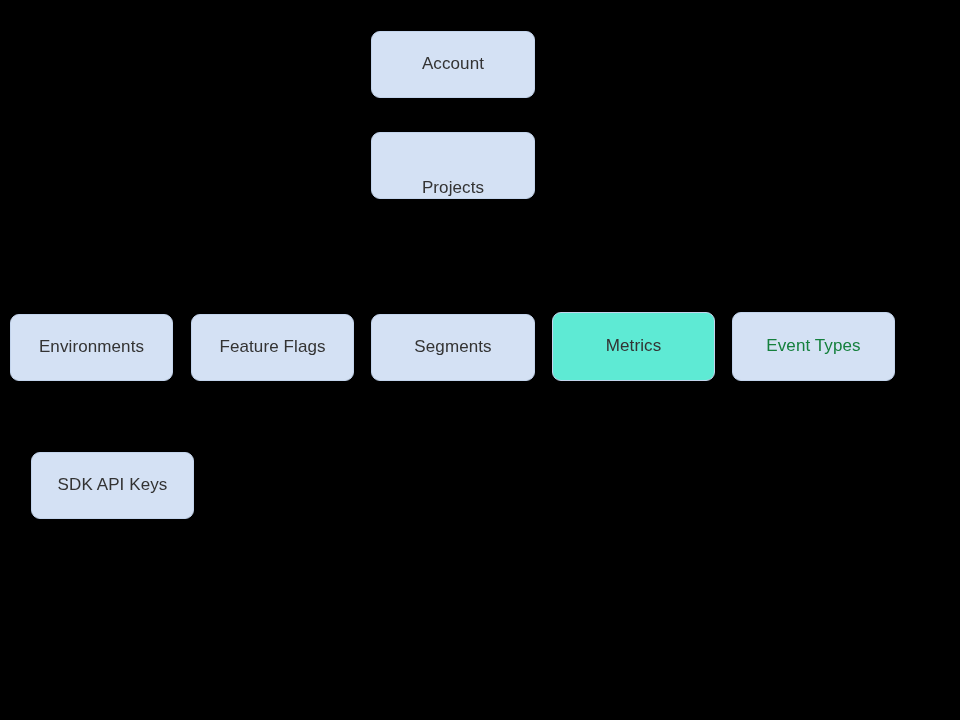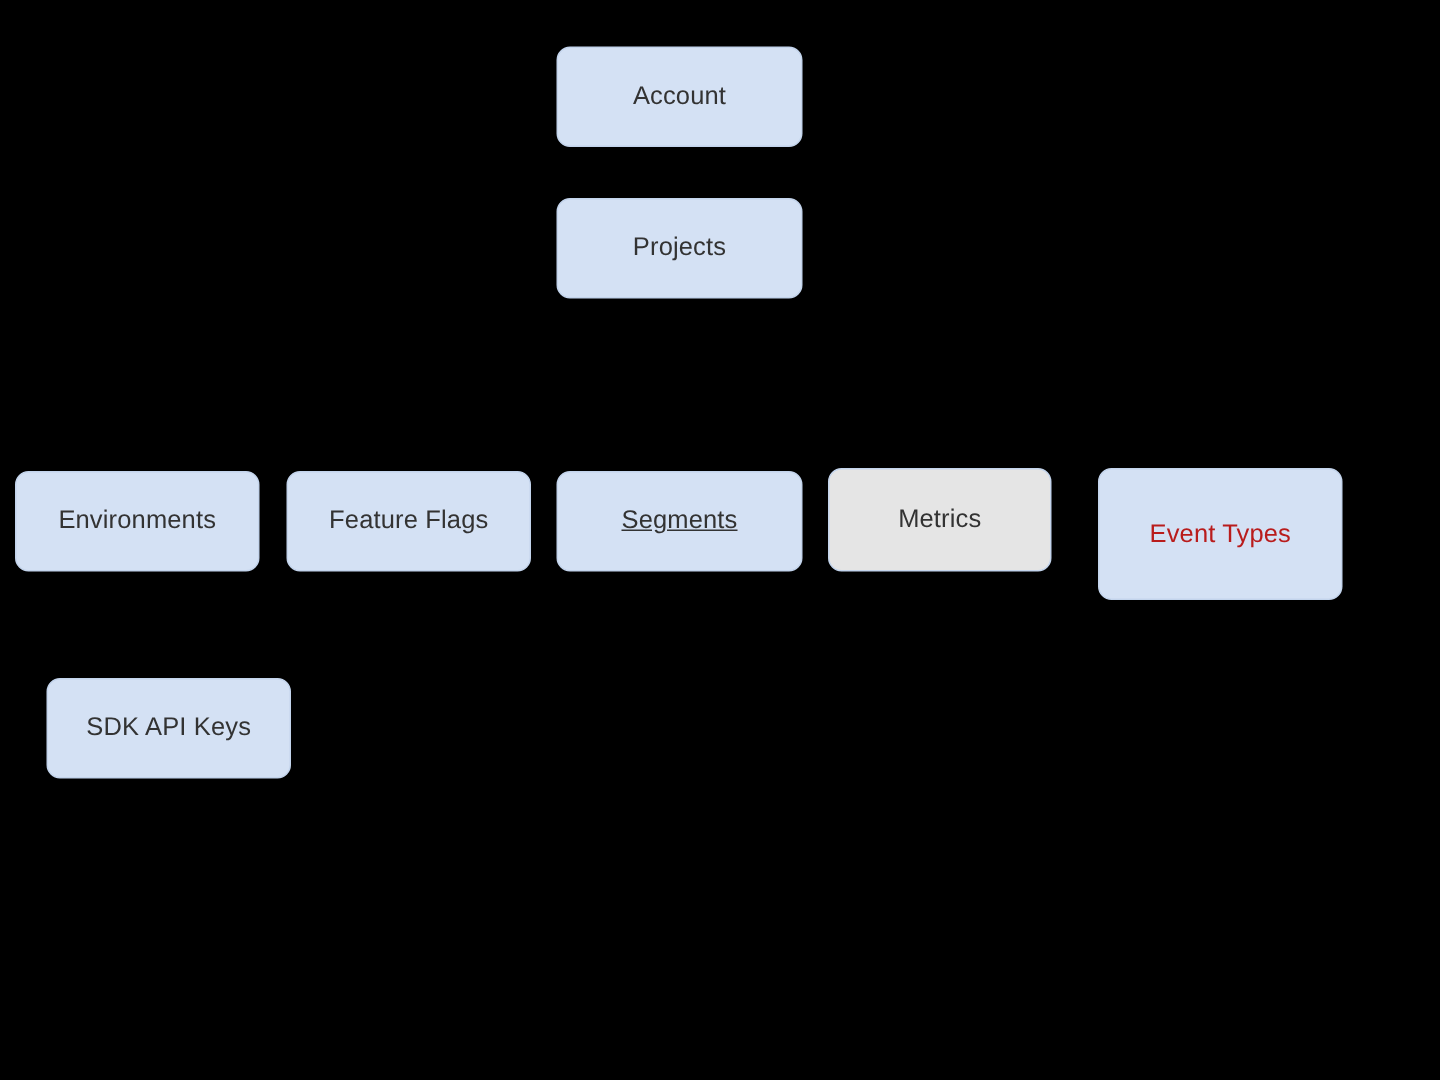--- a/index.html
+++ b/index.html
@@ -57,35 +57,35 @@
       <path d="M453 199 L453 256.5 L272.5 256.5 L272.5 314" fill="none" stroke="#000000" stroke-width="1"></path>
       <path d="M453 199 L453 256.5 L453 256.5 L453 314" fill="none" stroke="#000000" stroke-width="1"></path>
       <path d="M453 199 L453 255.5 L633.5 255.5 L633.5 312" fill="none" stroke="#000000" stroke-width="1"></path>
       <path d="M453 199 L453 255.5 L813.5 255.5 L813.5 312" fill="none" stroke="#000000" stroke-width="1"></path>
       <path d="M91.5 381 L91.5 416.5 L91.5 416.5 L91.5 452" fill="none" stroke="#000000" stroke-width="1"></path>
     </svg>
   <div id="node-layer">
       <div class="node" style="left: 371px; top: 31px; width: 164px; height: 67px; background: rgb(212, 225, 244); border-color: rgb(195, 212, 236); color: rgb(51, 51, 51);">
         <span class="node-label">Account</span>
       </div>
-      <div class="node" style="left: 371px; top: 132px; width: 164px; height: 67px; background: rgb(212, 225, 244); border-color: rgb(195, 212, 236); color: rgb(51, 51, 51);">
+      <div class="node" style="left: 371px; top: 132px; width: 164px; height: 67px; background: rgb(212, 225, 244); border-color: rgb(195, 212, 236); color: rgb(51, 51, 51); align-items: flex-end;">
         <span class="node-label">Projects</span>
       </div>
       <div class="node" style="left: 10px; top: 314px; width: 163px; height: 67px; background: rgb(212, 225, 244); border-color: rgb(195, 212, 236); color: rgb(51, 51, 51);">
         <span class="node-label">Environments</span>
       </div>
       <div class="node" style="left: 191px; top: 314px; width: 163px; height: 67px; background: rgb(212, 225, 244); border-color: rgb(195, 212, 236); color: rgb(51, 51, 51);">
         <span class="node-label">Feature Flags</span>
       </div>
-      <div class="node" style="left: 371px; top: 314px; width: 164px; height: 67px; background: rgb(212, 225, 244); border-color: rgb(195, 212, 236); color: rgb(51, 51, 51); text-decoration: underline;">
+      <div class="node" style="left: 371px; top: 314px; width: 164px; height: 67px; background: rgb(212, 225, 244); border-color: rgb(195, 212, 236); color: rgb(51, 51, 51);">
         <span class="node-label">Segments</span>
       </div>
-      <div class="node" style="left: 552px; top: 312px; width: 149px; height: 69px; background: #e5e5e5; border-color: rgb(195, 212, 236); color: rgb(51, 51, 51); align-items: center;">
+      <div class="node" style="left: 552px; top: 312px; width: 163px; height: 69px; background: #5eead4; border-color: rgb(195, 212, 236); color: rgb(51, 51, 51); align-items: center;">
         <span class="node-label">Metrics</span>
       </div>
-      <div class="node" style="left: 732px; top: 312px; width: 163px; height: 88px; background: rgb(212, 225, 244); border-color: rgb(195, 212, 236); color: #b91c1c;">
+      <div class="node" style="left: 732px; top: 312px; width: 163px; height: 69px; background: rgb(212, 225, 244); border-color: rgb(195, 212, 236); color: #15803d;">
         <span class="node-label">Event Types</span>
       </div>
       <div class="node" style="left: 10px; top: 452px; width: 163px; height: 67px; background: rgb(212, 225, 244); border-color: rgb(195, 212, 236); color: rgb(51, 51, 51); margin-left: 21px;">
         <span class="node-label">SDK API Keys</span>
       </div>
     </div>
 </div>
 
 </body></html>

